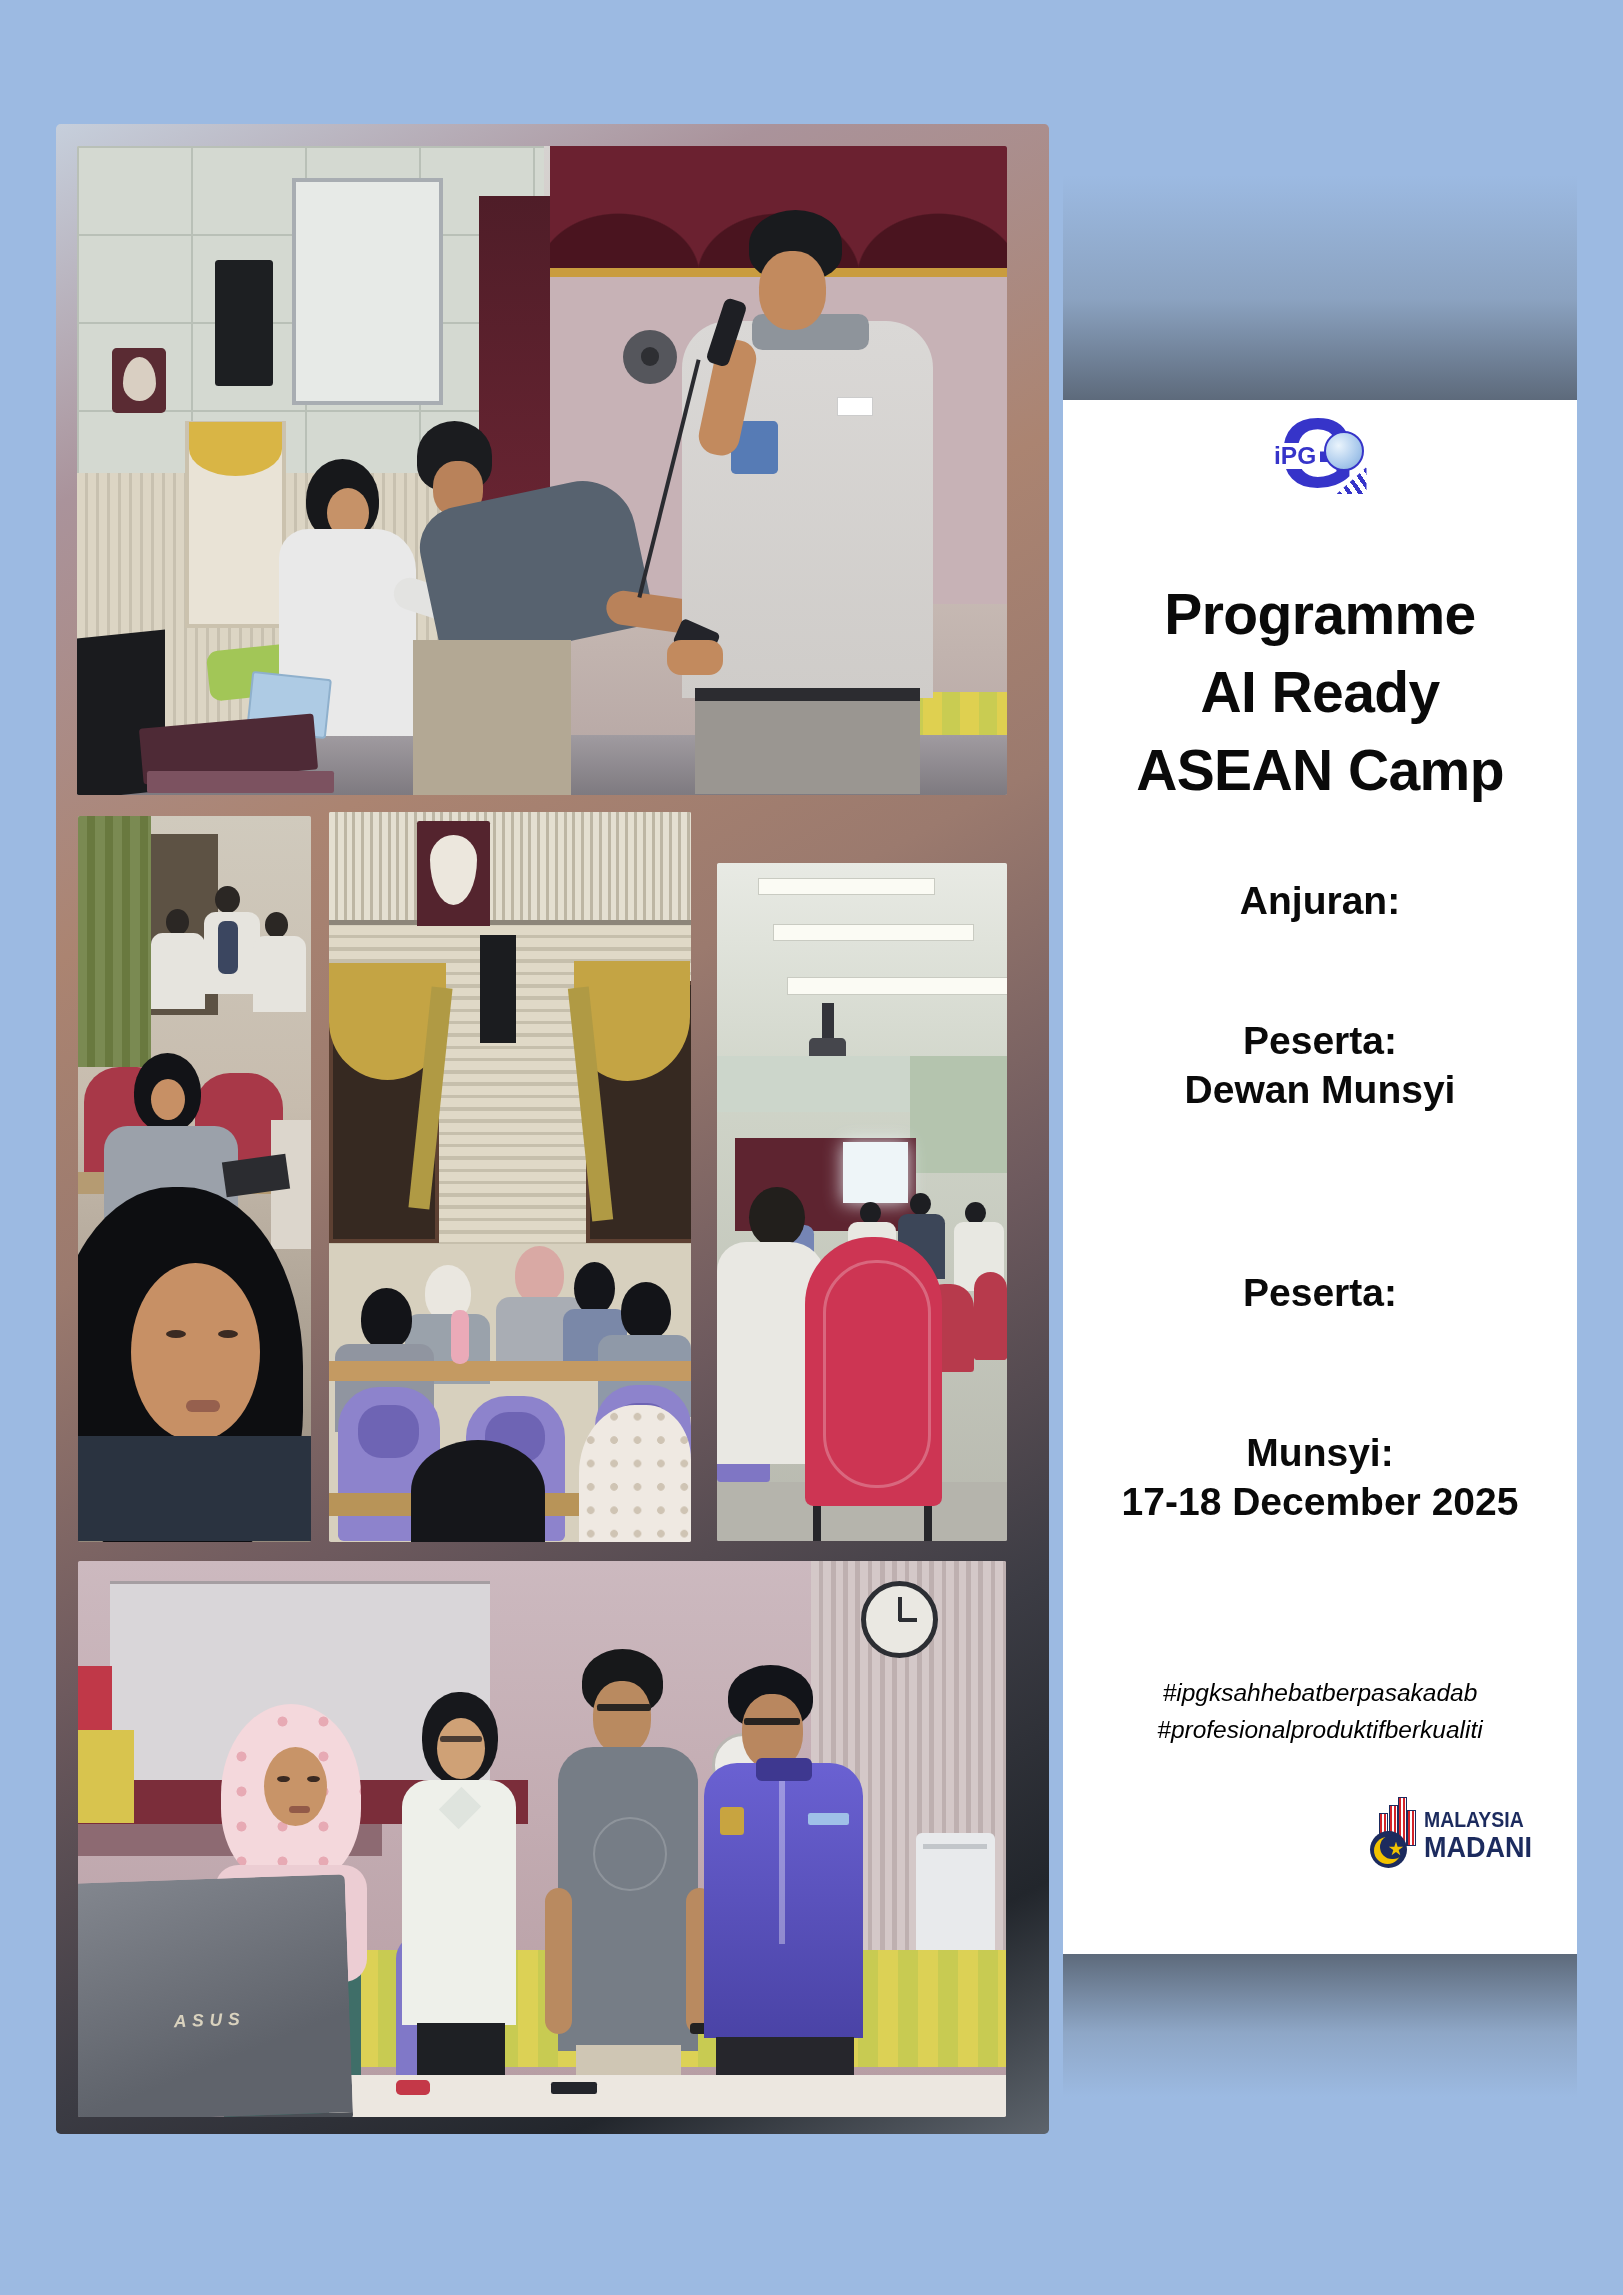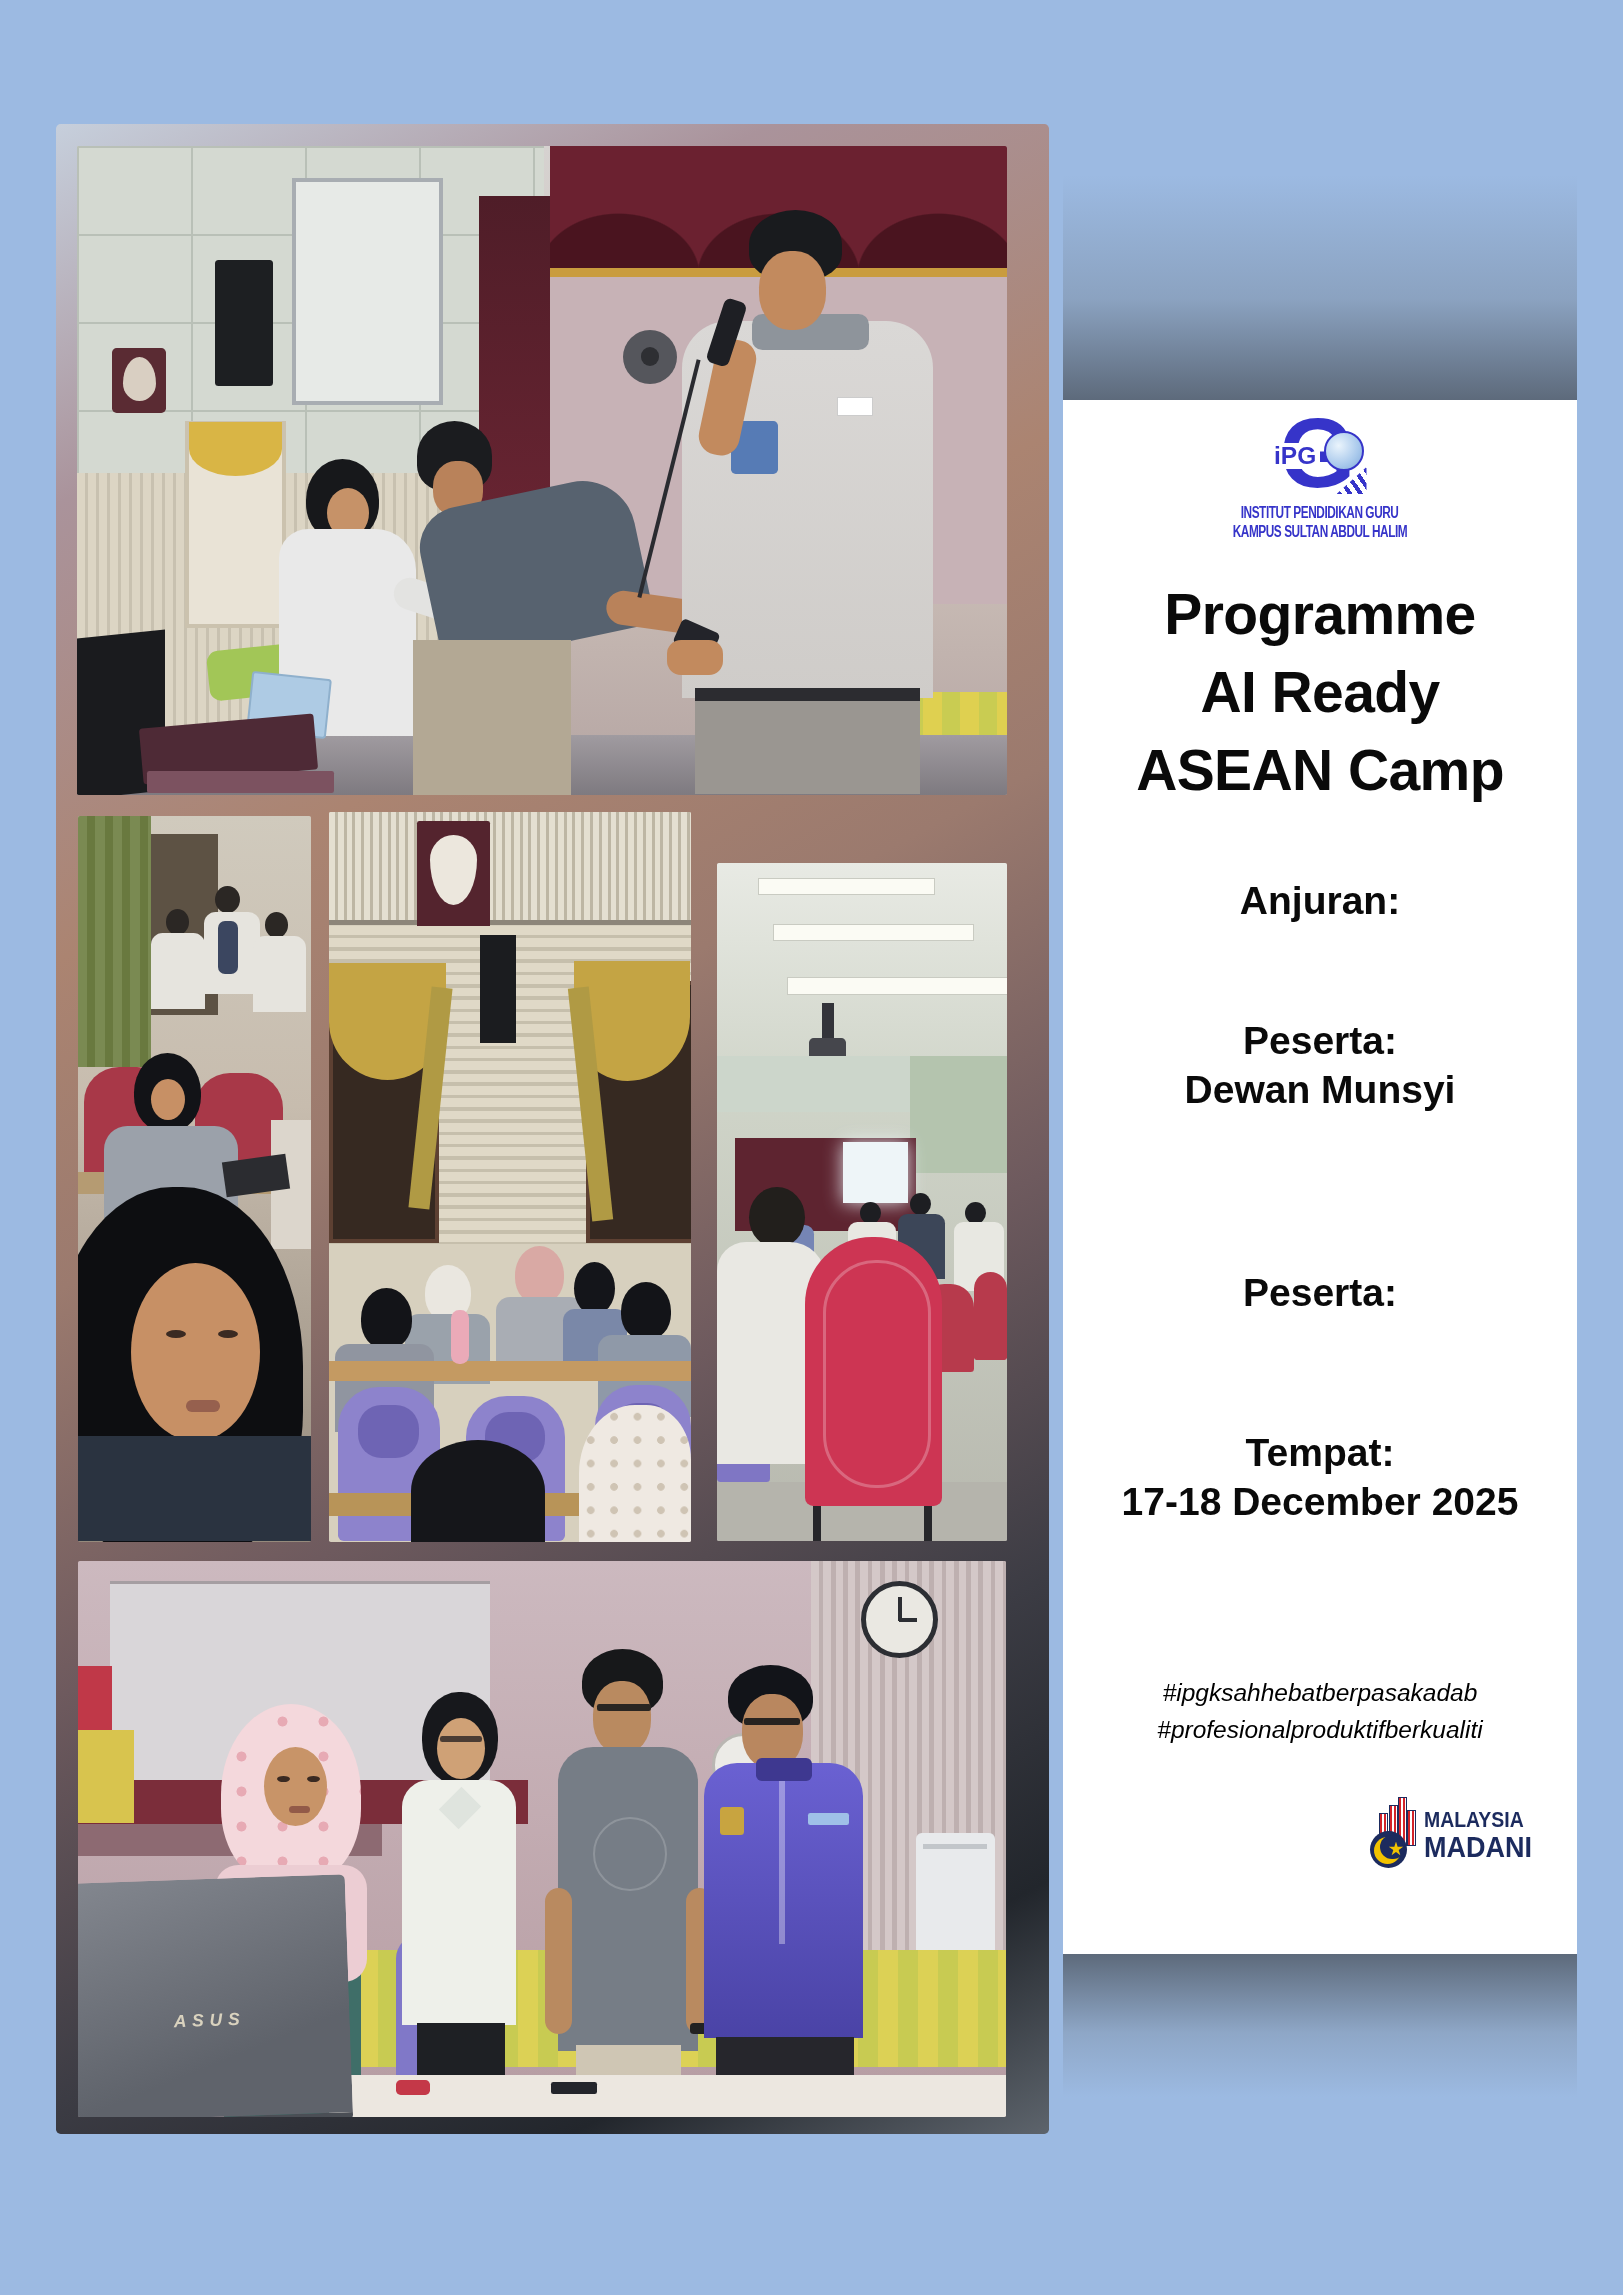--- a/index.html
+++ b/index.html
@@ -261,24 +261,20 @@
 
   <div class="panel">
 
     <div class="ipg">
       <div class="ipg-mark">
         <div class="ipg-g">G</div>
         <div class="ipg-globe"></div>
         <div class="ipg-acr">iPG</div>
         <div class="ipg-stripes"></div>
       </div>
-      <div class="ipg-org">
-        <div><span class="condense">INSTITUT PENDIDIKAN GURU</span></div>
-        <div><span class="condense">KAMPUS SULTAN ABDUL HALIM</span></div>
-      </div>
     </div>
 
     <div class="title-block">
       <div>Programme</div>
       <div>AI Ready</div>
       <div>ASEAN Camp</div>
     </div>
 
     <div class="sec" style="top:476px">
       <div>Anjuran:</div>
@@ -287,21 +283,21 @@
     <div class="sec" style="top:616px">
       <div>Peserta:</div>
       <div>Dewan Munsyi</div>
     </div>
 
     <div class="sec" style="top:868px">
       <div>Peserta:</div>
     </div>
 
     <div class="sec" style="top:1028px">
-      <div>Tempat:</div>
+      <div>Munsyi:</div>
       <div>17-18 December 2025</div>
     </div>
 
     <div class="hashtags">
       <div>#ipgksahhebatberpasakadab</div>
       <div>#profesionalproduktifberkualiti</div>
     </div>
 
     <div class="madani">
       <div class="madani-icon">

